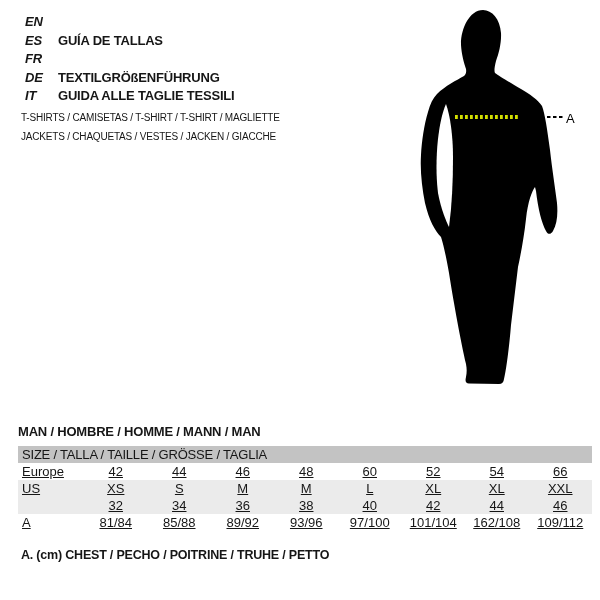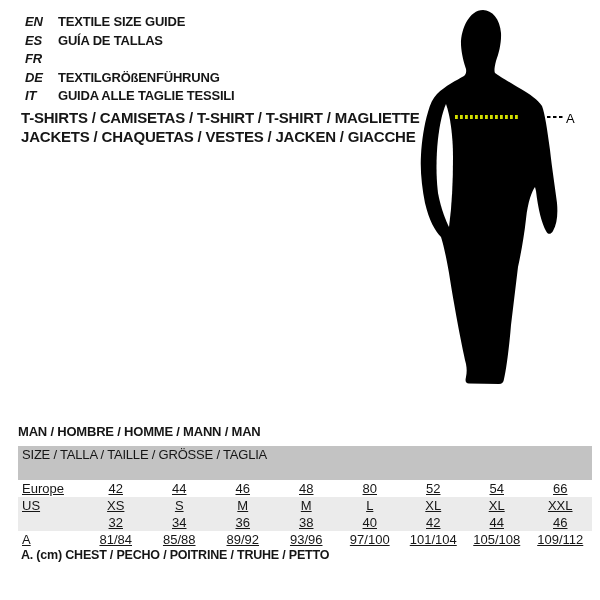--- a/index.html
+++ b/index.html
@@ -17,56 +17,55 @@
   .lang-list {
     position:absolute; left:25px; top:13px;
     font-size:13px; font-weight:700; letter-spacing:-0.2px;
   }
   .lang-row { display:flex; line-height:18.5px; }
   .lang-code { width:33px; flex:0 0 33px;font-style:italic; }
 
   
   .categories {
     position:absolute; left:21px; top:108px;
-    font-size:15px; font-weight:700; letter-spacing:-0.2px; line-height:19px;
+    font-size:10px; font-weight:400; letter-spacing:-0.2px; line-height:19px;
   }
 
   
   .figure-wrap { position:absolute; left:395px; top:5px; width:200px; height:385px; }
 
   
   .section-title {
     position:absolute; left:18px; top:424px;
     font-size:13px; font-weight:700; letter-spacing:-0.2px;
   }
 
   
   .size-table { position:absolute; left:18px; top:446px; width:574px; font-size:13px; }
   .tbl-header {
-    background:#c3c3c3; height:34px; line-height:17px;
+    background:#c3c3c3; height:17px; line-height:17px;
     padding-left:4px; letter-spacing:-0.2px;
   }
   .tbl-row { display:flex; height:17px; line-height:17px;text-decoration:underline; }
   .tbl-row.shade { background:#ebebeb; }
   .cell-label { flex:0 0 66px; padding-left:4px; text-align:left; }
   .cell-val { flex:1 1 0; text-align:center; }
 
   
   .footnote {
     position:absolute; left:21px; top:548px;
     font-size:12.5px; font-weight:700; letter-spacing:-0.2px;text-align:center;
   }
 </style>
 </head>
 <body>
 
 <div class="lang-list">
   <div class="lang-row">
     <span class="lang-code">EN</span>
-    <span class="lang-text">TEXTILE SIZE GUIDE</span>
   </div>
   <div class="lang-row">
     <span class="lang-code">ES</span>
     <span class="lang-text">GUÍA DE TALLAS</span>
   </div>
   <div class="lang-row">
     <span class="lang-code">FR</span>
   </div>
   <div class="lang-row">
     <span class="lang-code">DE</span>
@@ -135,21 +134,21 @@
 
 <div class="size-table">
   <div class="tbl-header">SIZE / TALLA / TAILLE / GRÖSSE / TAGLIA</div>
 
   <div class="tbl-row">
     <span class="cell-label">Europe</span>
     <span class="cell-val">42</span>
     <span class="cell-val">44</span>
     <span class="cell-val">46</span>
     <span class="cell-val">48</span>
-    <span class="cell-val">80</span>
+    <span class="cell-val">60</span>
     <span class="cell-val">52</span>
     <span class="cell-val">54</span>
     <span class="cell-val">66</span>
   </div>
 
   <div class="tbl-row shade">
     <span class="cell-label">US</span>
     <span class="cell-val">XS</span>
     <span class="cell-val">S</span>
     <span class="cell-val">M</span>
@@ -173,18 +172,18 @@
   </div>
 
   <div class="tbl-row">
     <span class="cell-label">A</span>
     <span class="cell-val">81/84</span>
     <span class="cell-val">85/88</span>
     <span class="cell-val">89/92</span>
     <span class="cell-val">93/96</span>
     <span class="cell-val">97/100</span>
     <span class="cell-val">101/104</span>
-    <span class="cell-val">105/108</span>
+    <span class="cell-val">162/108</span>
     <span class="cell-val">109/112</span>
   </div>
 </div>
 
 <div class="footnote">A. (cm) CHEST / PECHO / POITRINE / TRUHE / PETTO</div>
 
 </body></html>

